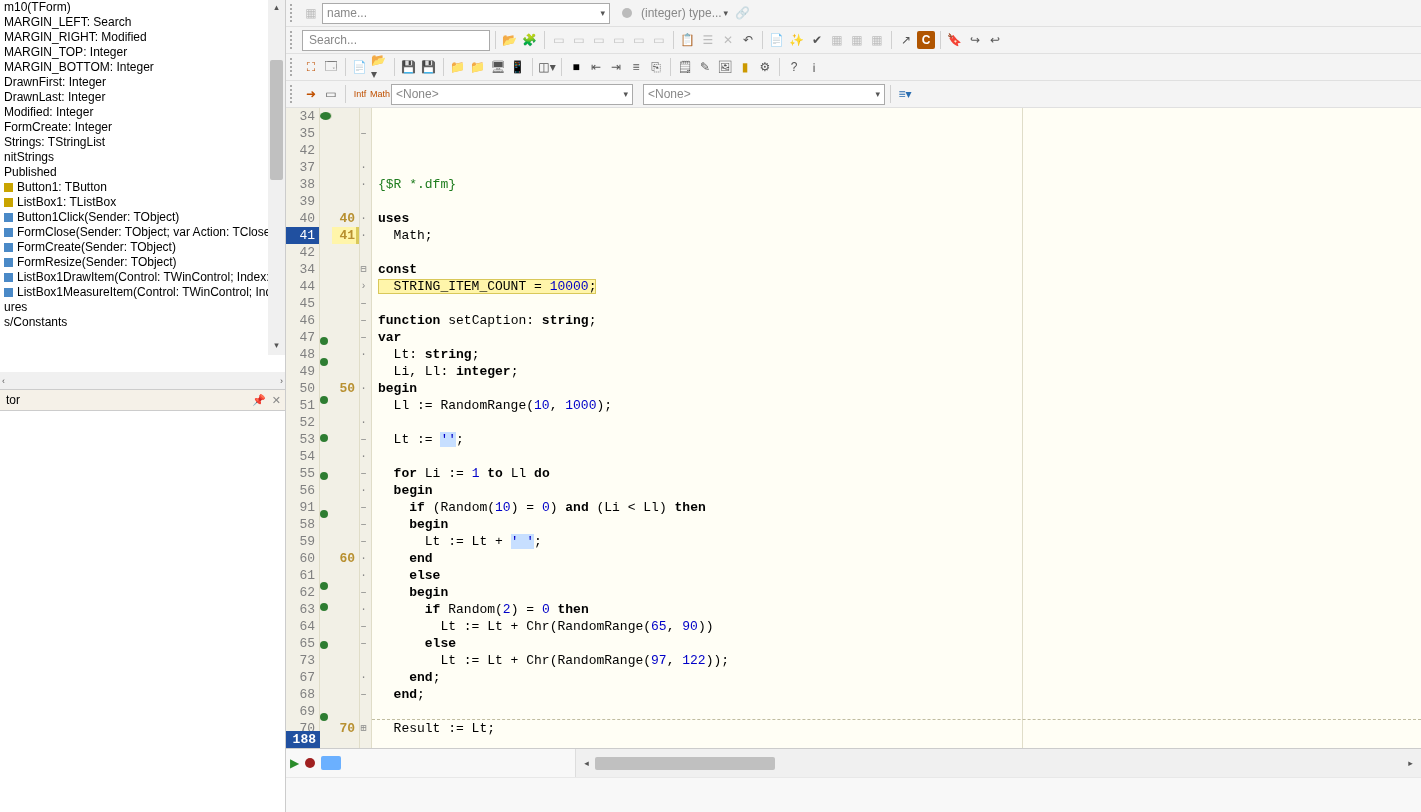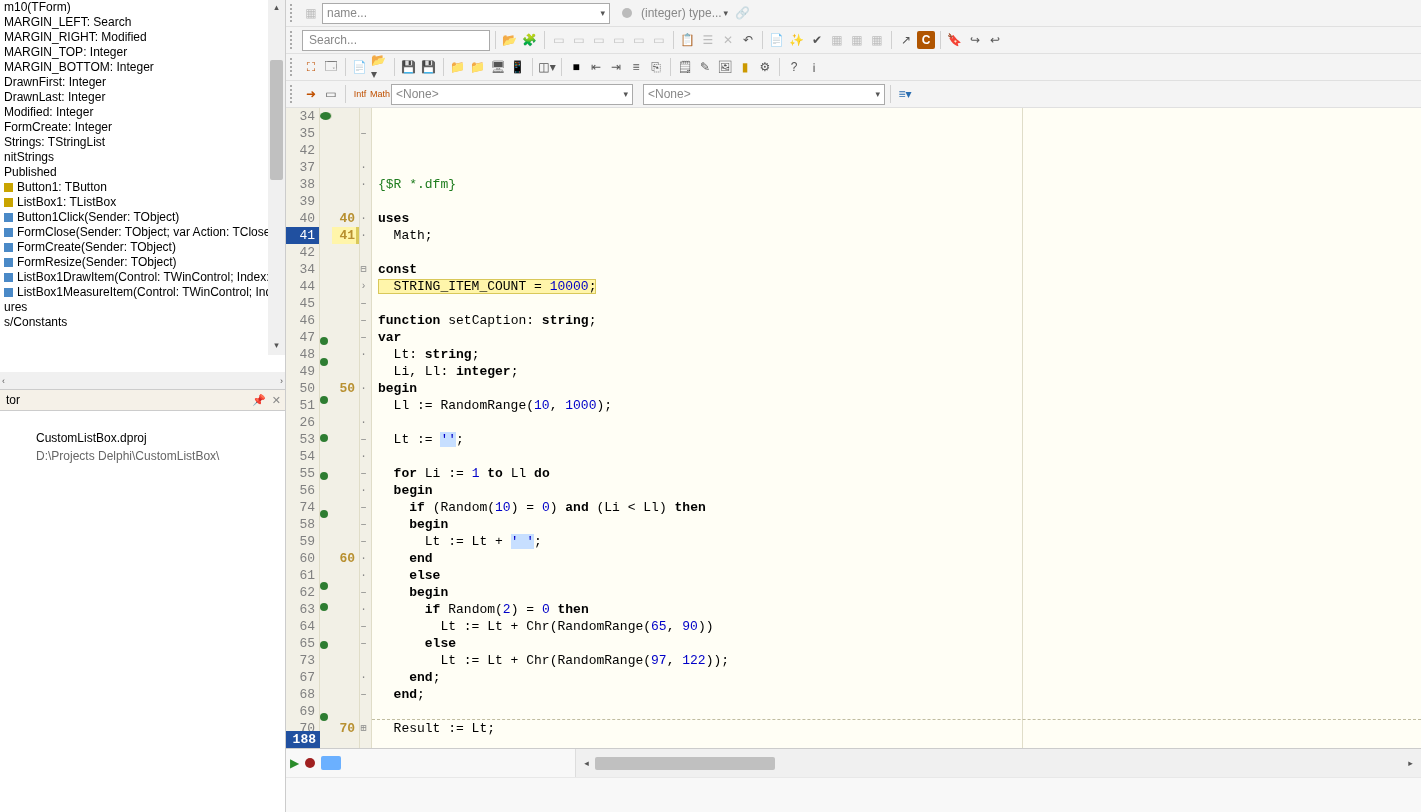--- a/index.html
+++ b/index.html
@@ -107,24 +107,20 @@
   </div>
   <div class="arrows">
           <span>‹</span>
           <span>›</span>
         </div>
   <div class="panel-hdr">
     <span>tor</span>
     <span class="pin">📌</span>
     <span class="x">✕</span>
   </div>
-  <div class="proj">
-    <div class="name">CustomListBox.dproj</div>
-    <div class="path">D:\Projects Delphi\CustomListBox\</div>
-  </div>
 </div>
 
 <div class="right">
 
 <div class="tbrow">
   <span class="grip"></span>
   <span class="ico ghost">▦</span>
   <div class="combo" style="width:288px">
     <span>name...</span>
     <span class="arr">▾</span>
@@ -242,26 +238,26 @@
               <div>42</div>
               <div>34</div>
               <div>44</div>
               <div>45</div>
               <div>46</div>
               <div>47</div>
               <div>48</div>
               <div>49</div>
               <div>50</div>
               <div>51</div>
-              <div>26</div>
+              <div>52</div>
               <div>53</div>
               <div>54</div>
               <div>55</div>
               <div>56</div>
-              <div>74</div>
+              <div>91</div>
               <div>58</div>
               <div>59</div>
               <div>60</div>
               <div>61</div>
               <div>62</div>
               <div>63</div>
               <div>64</div>
               <div>65</div>
               <div>73</div>
               <div>67</div>

